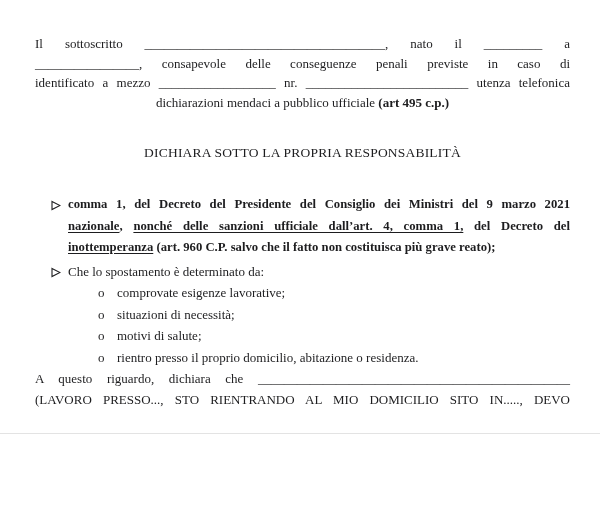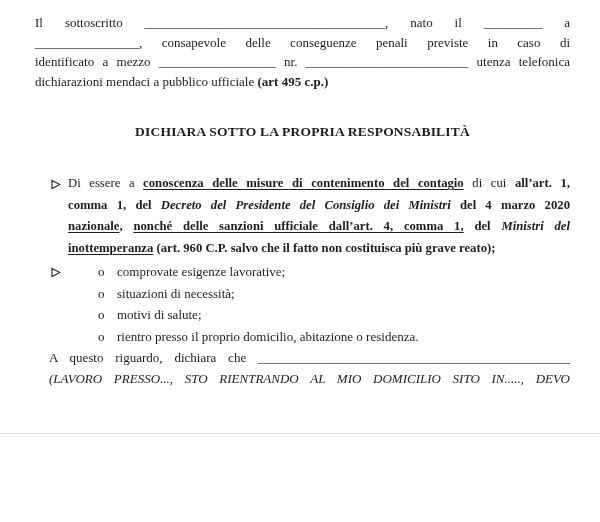--- a/index.html
+++ b/index.html
@@ -1,44 +1,44 @@
 <!DOCTYPE html>
 <html><head>
 <meta charset="utf-8">
 <style>
   html,body{margin:0;padding:0;background:#ffffff;}
   .page{
     position:relative;
     width:600px;height:442px;
     box-sizing:border-box;
-    padding:13px 30px 0 35px;
+    padding:34px 30px 0 35px;
     background:#ffffff;
     color:#1d1d1f;
     font-family:"Liberation Serif","DejaVu Serif",serif;
     font-size:13px;
     overflow:hidden;
   }
   .line{text-align:left;}
   .jline{text-align:justify;text-align-last:justify;}
-  .intro .line,.intro .jline{line-height:19.5px;}
+  .intro .line,.intro .jline{line-height:19.5px;text-align:center;}
   .heading{
-    font-size:13.5px;font-weight:bold;text-align:center;
+    font-size:13.5px;font-weight:normal;text-align:center;
     margin:33px 0 0 0;line-height:16px;letter-spacing:.2px;
   }
   .bullet{display:flex;margin-top:33px;}
   .bullet.reasons{margin-top:2px;}
   .arrow-cell{flex:0 0 9px;margin-left:16px;margin-right:7px;padding-top:5px;}
   .bullet-body{flex:1;line-height:21.5px;font-size:12.7px;min-width:0;}
   .bullet.reasons .bullet-body{font-size:13px;}
   .subitem{display:flex;margin-left:30px;}
   .sub-marker{flex:0 0 19px;}
-  .closing{margin-top:0;margin-left:14px;}
+  .closing{margin-top:0;}
   .closing .line,.closing .jline{line-height:21px;}
   .fb{font-weight:bold;}
-  .fi{font-style:italic;}
+  .fi{}
   .fu{text-decoration:underline;text-decoration-thickness:1px;text-underline-offset:2px;}
   .bottom-rule{
     position:absolute;left:0;right:0;bottom:8px;
     border-top:1px solid #e3e3e3;height:0;
   }
 </style>
 </head>
 <body>
 
 <div class="page">
@@ -52,34 +52,34 @@
 
   <div class="heading">DICHIARA SOTTO LA PROPRIA RESPONSABILITÀ</div>
 
   <div class="bullet">
     <span class="arrow-cell">
       <svg width="10" height="11" viewBox="0 0 10 11">
           <path d="M1 1.5 L9 5.5 L1 9.5 Z" fill="#ffffff" stroke="#1d1d1f" stroke-width="1.1"></path>
         </svg>
     </span>
     <div class="bullet-body">
-      <div class="jline"><span>Di essere a </span><span class="fb fu">conoscenza delle misure di contenimento del contagio</span><span> di cui </span><span class="fb">all’art. 1,</span></div>
-      <div class="jline"><span class="fb">comma 1, del </span><span class="fb fi">Decreto del Presidente del Consiglio dei Ministri</span><span class="fb"> del 4 marzo 2020</span></div>
-      <div class="jline"><span class="fb fu">nazionale</span><span class="fb">, </span><span class="fb fu">nonché delle sanzioni ufficiale dall’art. 4, comma 1,</span><span class="fb"> del </span><span class="fb fi">Ministri del</span></div>
+      <div class="jline"><span class="fb">comma 1, del </span><span class="fb fi">Decreto del Presidente del Consiglio dei Ministri</span><span class="fb"> del 9 marzo 2021</span></div>
+      <div class="jline"><span class="fb fu">nazionale</span><span class="fb">, </span><span class="fb fu">nonché delle sanzioni ufficiale dall’art. 4, comma 1,</span><span class="fb"> del </span><span class="fb fi">Decreto del</span></div>
       <div class="line"><span class="fb fu">inottemperanza</span><span class="fb"> (art. 960 C.P. salvo che il fatto non costituisca più grave reato);</span></div>
     </div>
   </div>
 
   <div class="bullet reasons">
     <span class="arrow-cell">
       <svg width="10" height="11" viewBox="0 0 10 11">
           <path d="M1 1.5 L9 5.5 L1 9.5 Z" fill="#ffffff" stroke="#1d1d1f" stroke-width="1.1"></path>
         </svg>
     </span>
     <div class="bullet-body">
+      <div class="line">Che lo spostamento è determinato da:</div>
       <div class="subitem">
         <span class="sub-marker">o</span>
         <span>comprovate esigenze lavorative;</span>
       </div>
       <div class="subitem">
         <span class="sub-marker">o</span>
         <span>situazioni di necessità;</span>
       </div>
       <div class="subitem">
         <span class="sub-marker">o</span>

